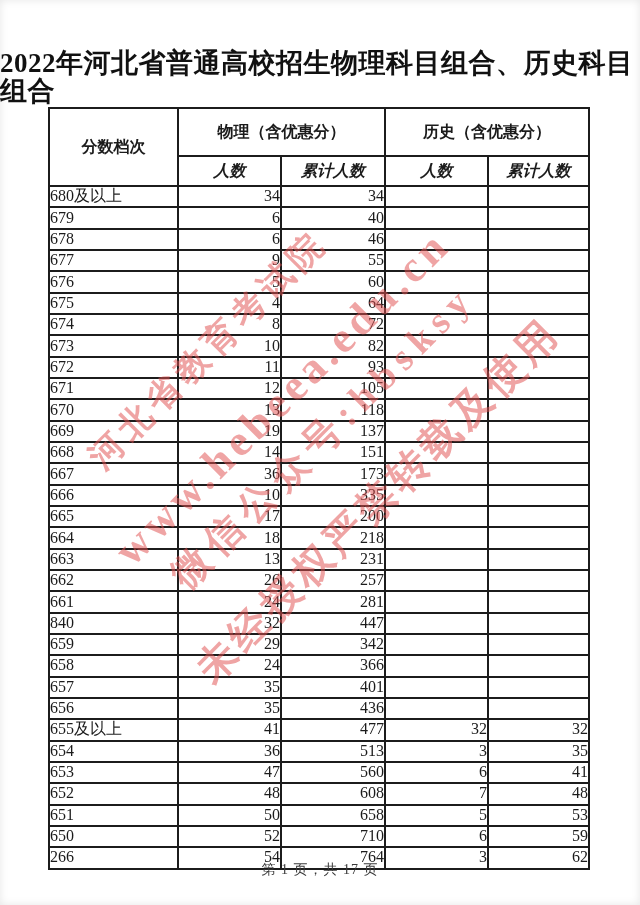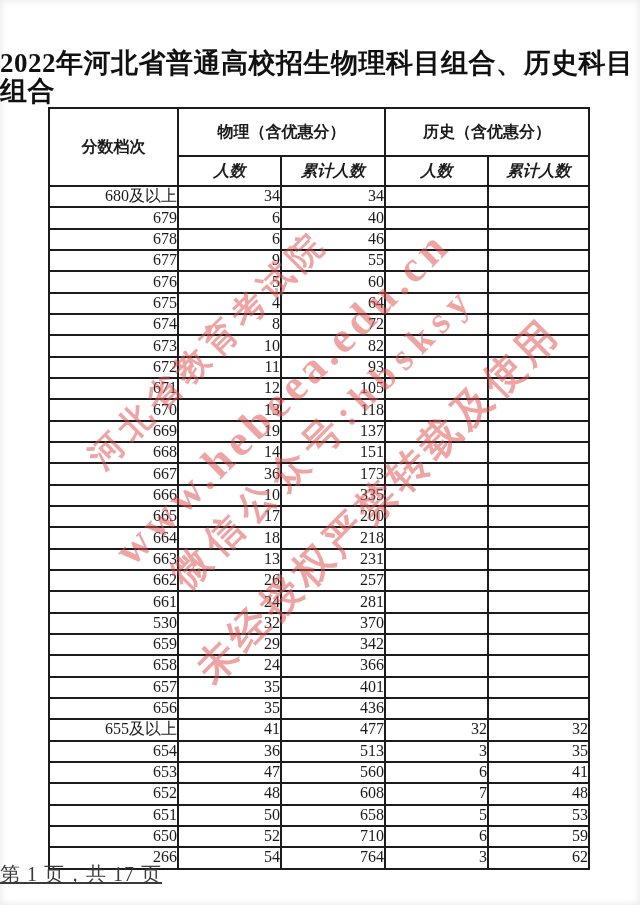--- a/index.html
+++ b/index.html
@@ -22,25 +22,25 @@
     border-collapse:collapse;table-layout:fixed;
   }
   table.score-table th, table.score-table td{
     border:2px solid #1c1c1c;padding:0;overflow:hidden;
     font-size:16px;line-height:1.05;vertical-align:middle;
   }
   tr.h1{height:48px;}
   tr.h2{height:30px;font-style:italic;}
   tbody tr{height:21.34px;}
   thead th{font-weight:bold;text-align:center;font-size:17px;}
-  td.score-col{text-align:right;margin-left:20px;}
+  td.score-col{text-align:left;margin-left:20px;}
   td.num-col{text-align:right;padding-right:5px;}
   .footer{
     position:absolute;top:861px;left:0;right:0;
-    text-align:left;font-size:20px;color:#3a3a3a;letter-spacing:1px;text-decoration:underline;
+    text-align:center;font-size:14px;color:#3a3a3a;letter-spacing:1px;
   }
   .watermark-line{
     position:absolute;white-space:nowrap;pointer-events:none;
     transform:rotate(-45deg);transform-origin:0 50%;
     color:rgba(224,80,80,0.52);font-weight:bold;z-index:5;
     font-family:"Liberation Serif","DejaVu Serif",serif;
   }
   .wm1{left:95px;top:440px;font-size:34px;letter-spacing:6px;}
   .wm2{left:122px;top:532px;font-size:44px;letter-spacing:5px;}
   .wm3{left:178px;top:556px;font-size:38px;letter-spacing:8px;}
@@ -211,23 +211,23 @@
         <td class="num-col"></td>
       </tr>
       <tr>
         <td class="score-col">661</td>
         <td class="num-col">24</td>
         <td class="num-col">281</td>
         <td class="num-col"></td>
         <td class="num-col"></td>
       </tr>
       <tr>
-        <td class="score-col">530</td>
+        <td class="score-col">840</td>
         <td class="num-col">32</td>
-        <td class="num-col">370</td>
+        <td class="num-col">447</td>
         <td class="num-col"></td>
         <td class="num-col"></td>
       </tr>
       <tr>
         <td class="score-col">659</td>
         <td class="num-col">29</td>
         <td class="num-col">342</td>
         <td class="num-col"></td>
         <td class="num-col"></td>
       </tr>

